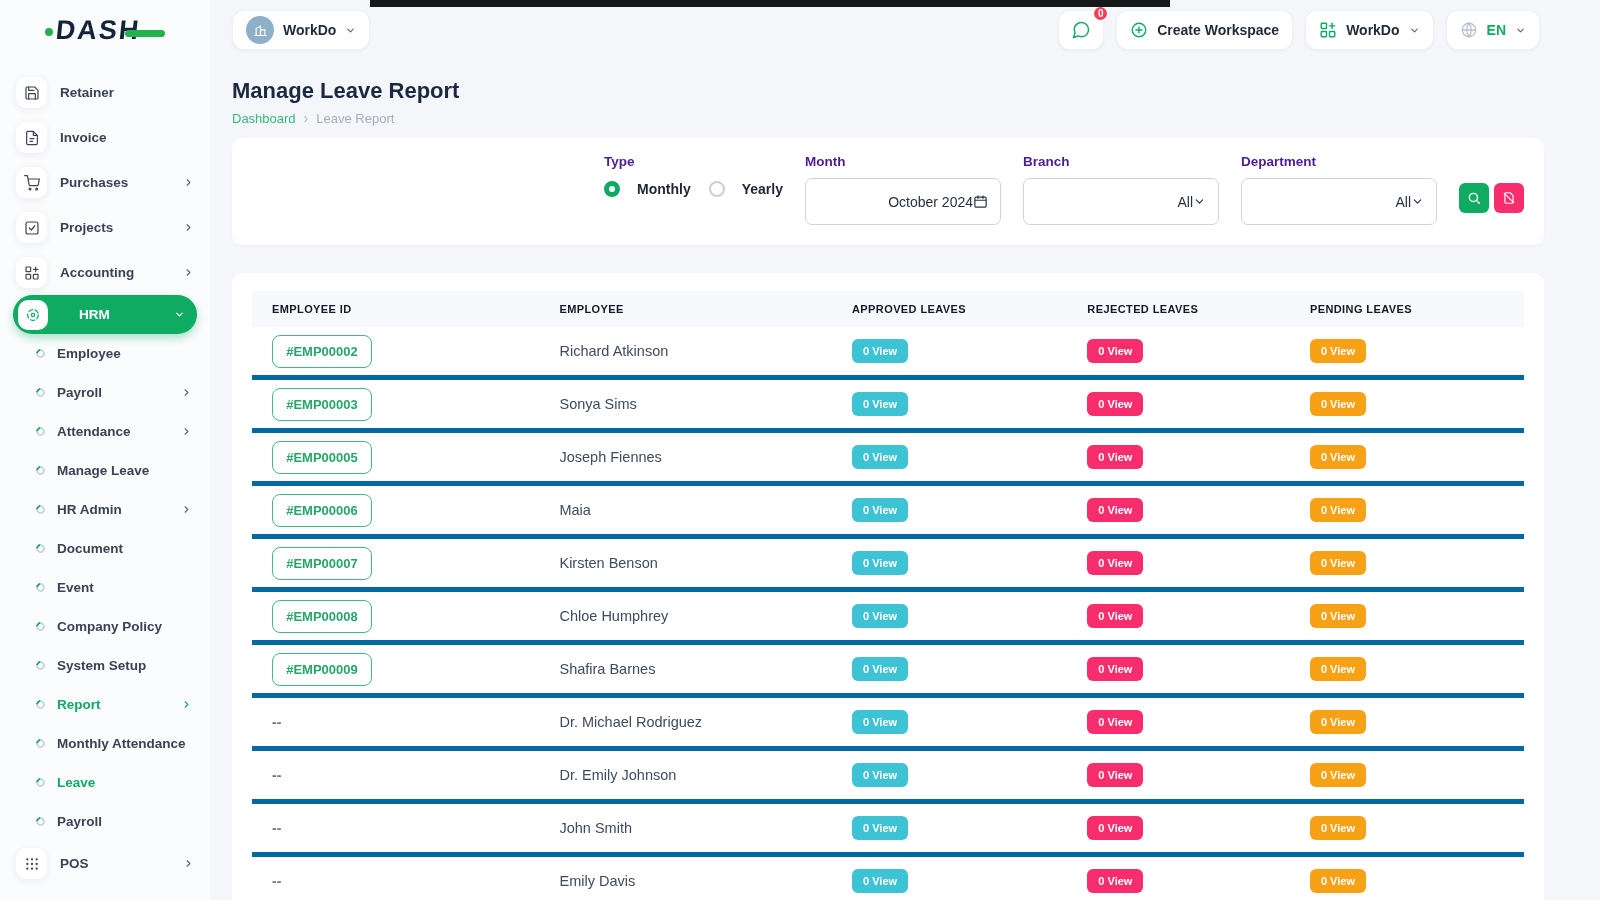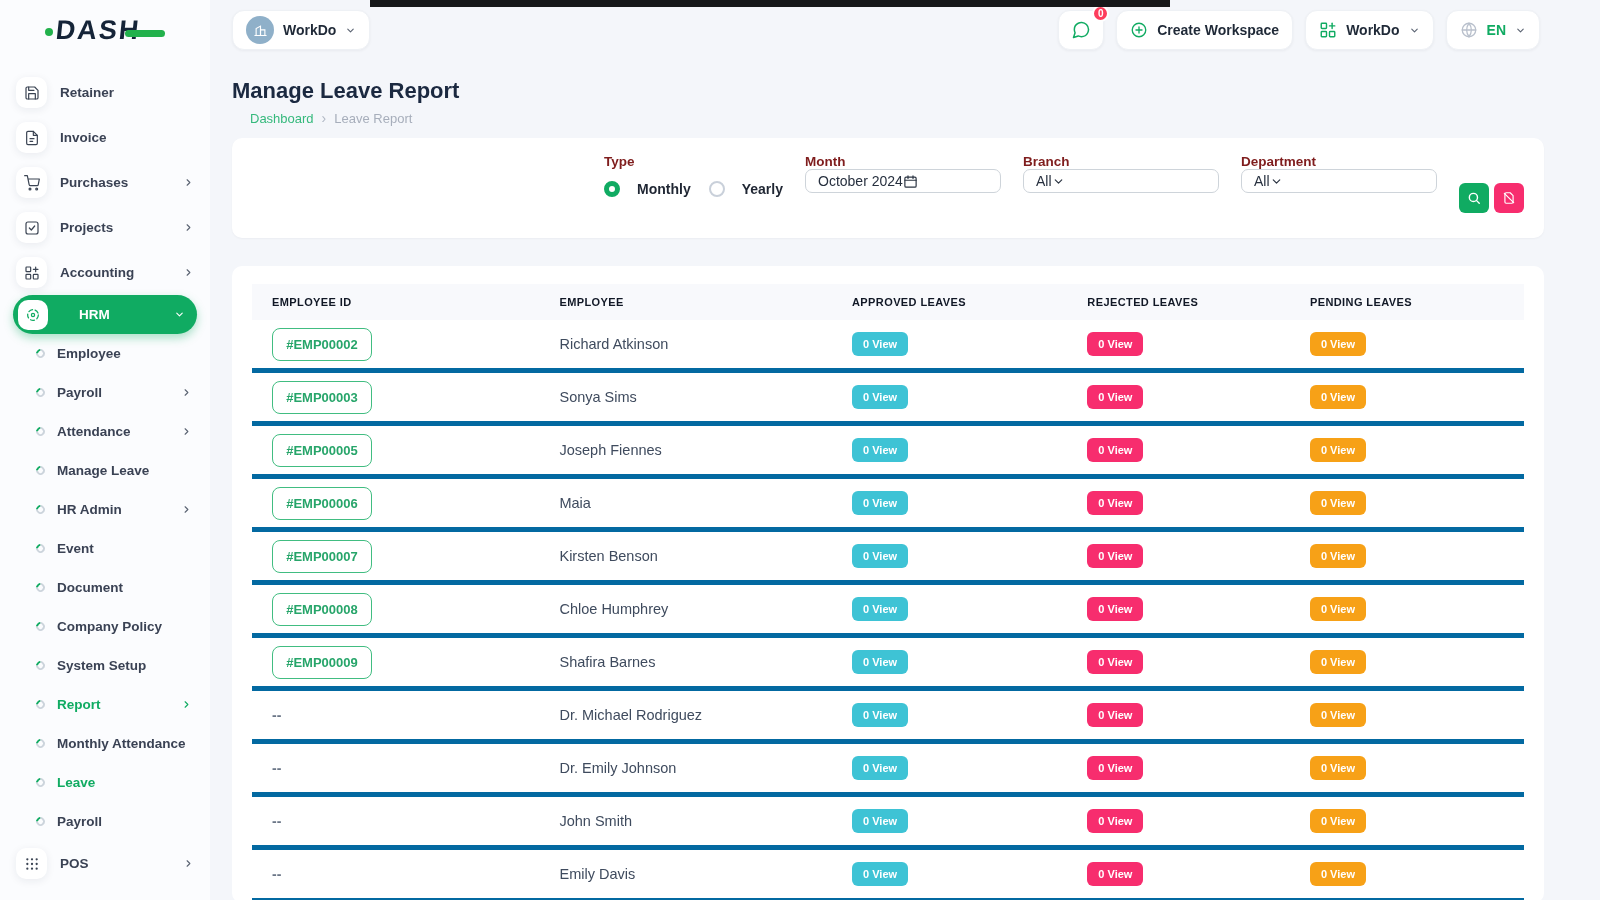--- a/index.html
+++ b/index.html
@@ -42,35 +42,35 @@
   .header { height:60px; flex:none; display:flex; align-items:center; padding:0 60px 0 22px; }
   .hpill { background:#fff; border:1px solid #eef1f5; border-radius:12px; height:40px; display:flex; align-items:center; gap:9px; padding:0 13px; font-size:14px; font-weight:600; color:#1f2937; box-shadow:0 1px 3px rgba(16,24,40,.05); cursor:pointer; }
   .ws-avatar { width:28px; height:28px; border-radius:50%; background:#8fb0c9; display:flex; align-items:center; justify-content:center; color:#fff; }
   .header-right { margin-left:auto; display:flex; align-items:center; gap:12px; }
   .chat-btn { position:relative; width:46px; justify-content:center; }
   .chat-badge { position:absolute; top:-6px; right:-6px; min-width:17px; height:17px; border-radius:9px; background:#fd3d5c; color:#fff; font-size:10px; font-weight:700; display:flex; align-items:center; justify-content:center; border:2px solid #fff; }
   .lang-label { color:#10ab62; font-weight:700; }
 
   .content { flex:1; padding:6px 56px 0 22px; overflow:hidden; }
   .page-title { font-size:22px; font-weight:700; color:#1b2940; margin:12px 0 6px; }
-  .breadcrumb { font-size:13px; display:flex; align-items:center; gap:8px;margin-left:18px; }
+  .breadcrumb { font-size:13px; display:flex; align-items:center; gap:8px; }
   .breadcrumb a { color:#35b97c; text-decoration:none; cursor:pointer; }
   .crumb-sep { color:#b0b8c4; font-size:14px; }
   .crumb-cur { color:#a7aebb; }
 
   
   .filter-card { background:#fff; border-radius:10px; margin-top:12px; padding:16px 20px 20px; display:flex; box-shadow:0 1px 2px rgba(16,24,40,.04); min-height:100px; }
   .filters { margin-left:auto; display:flex; gap:22px; align-items:flex-start; }
-  .fgroup label { display:block; font-size:13.5px; font-weight:600; color:#7f1d1d; }
+  .fgroup label { display:block; font-size:13.5px; font-weight:600; color:#4c1d95; margin-bottom:9px; }
   .radio-row { display:flex; gap:18px; align-items:center; margin-top:12px; }
   .radio-opt { display:flex; align-items:flex-end; gap:17px; font-size:14px; font-weight:700; color:#1f2633; cursor:pointer; }
   .radio { width:16px; height:16px; border-radius:50%; background:#fff; }
   .radio.checked { border:5px solid #10ab62; }
   .radio.unchecked { border:2px solid #c9d0da; }
-  .field { width:196px; height:24px; border:1px solid #ced4da; border-radius:7px; background:#fff; display:flex; align-items:center; justify-content:flex-start; padding:0 12px; font-size:14px; color:#27303f; cursor:pointer; }
+  .field { width:196px; height:47px; border:1px solid #ced4da; border-radius:7px; background:#fff; display:flex; align-items:center; justify-content:flex-end; padding:0 12px; font-size:14px; color:#27303f; cursor:pointer; }
   .field .ficon { display:flex; color:#3a4254; }
   .fbtns { display:flex; gap:5px; margin-top:29px; }
   .sq-btn { width:30px; height:30px; border:none; border-radius:6px; display:flex; align-items:center; justify-content:center; color:#fff; cursor:pointer; }
   .sq-btn.search { background:#10ab62; }
   .sq-btn.reset { background:#f72d6e; }
 
   
   .table-card { background:#fff; border-radius:10px; margin-top:28px; padding:18px 20px 0; }
   .tgrid { display:grid; grid-template-columns:22.6% 23% 18.5% 17.5% 18.4%; align-items:center; }
   .thead { background:#f8f9fc; height:36px; }
@@ -222,25 +222,25 @@
         <span class="bullet"></span>
         <span class="nav-label">HR Admin</span>
         <span class="chev">
             <svg viewBox="0 0 24 24" fill="none" stroke="currentColor" stroke-width="2.4" stroke-linecap="round" stroke-linejoin="round">
               <polyline points="9 6 15 12 9 18"></polyline>
             </svg>
           </span>
       </div>
       <div class="sub-item">
         <span class="bullet"></span>
+        <span class="nav-label">Document</span>
+      </div>
+      <div class="sub-item">
+        <span class="bullet"></span>
         <span class="nav-label">Event</span>
-      </div>
-      <div class="sub-item">
-        <span class="bullet"></span>
-        <span class="nav-label">Document</span>
       </div>
       <div class="sub-item">
         <span class="bullet"></span>
         <span class="nav-label">Company Policy</span>
       </div>
       <div class="sub-item">
         <span class="bullet"></span>
         <span class="nav-label">System Setup</span>
       </div>
       <div class="sub-item active">

